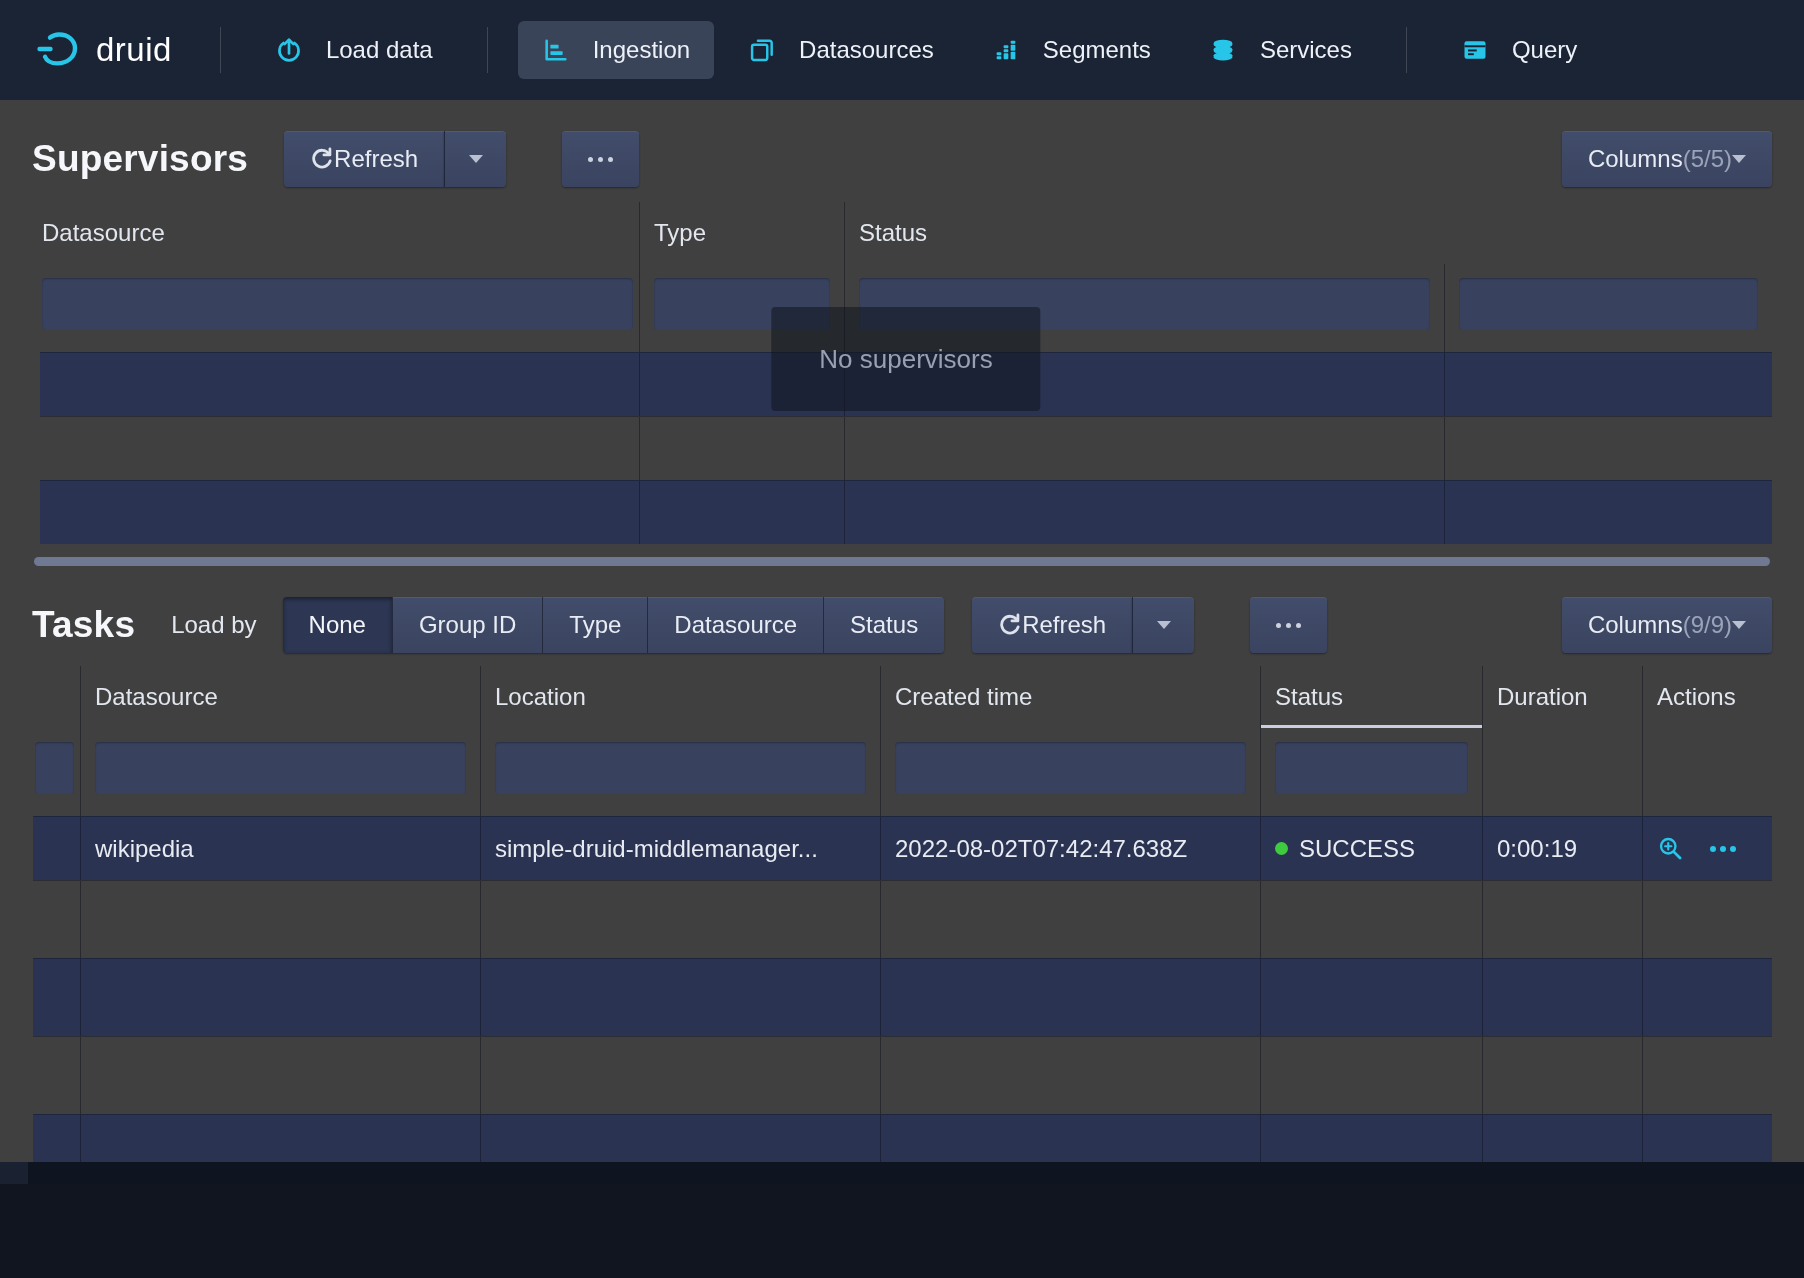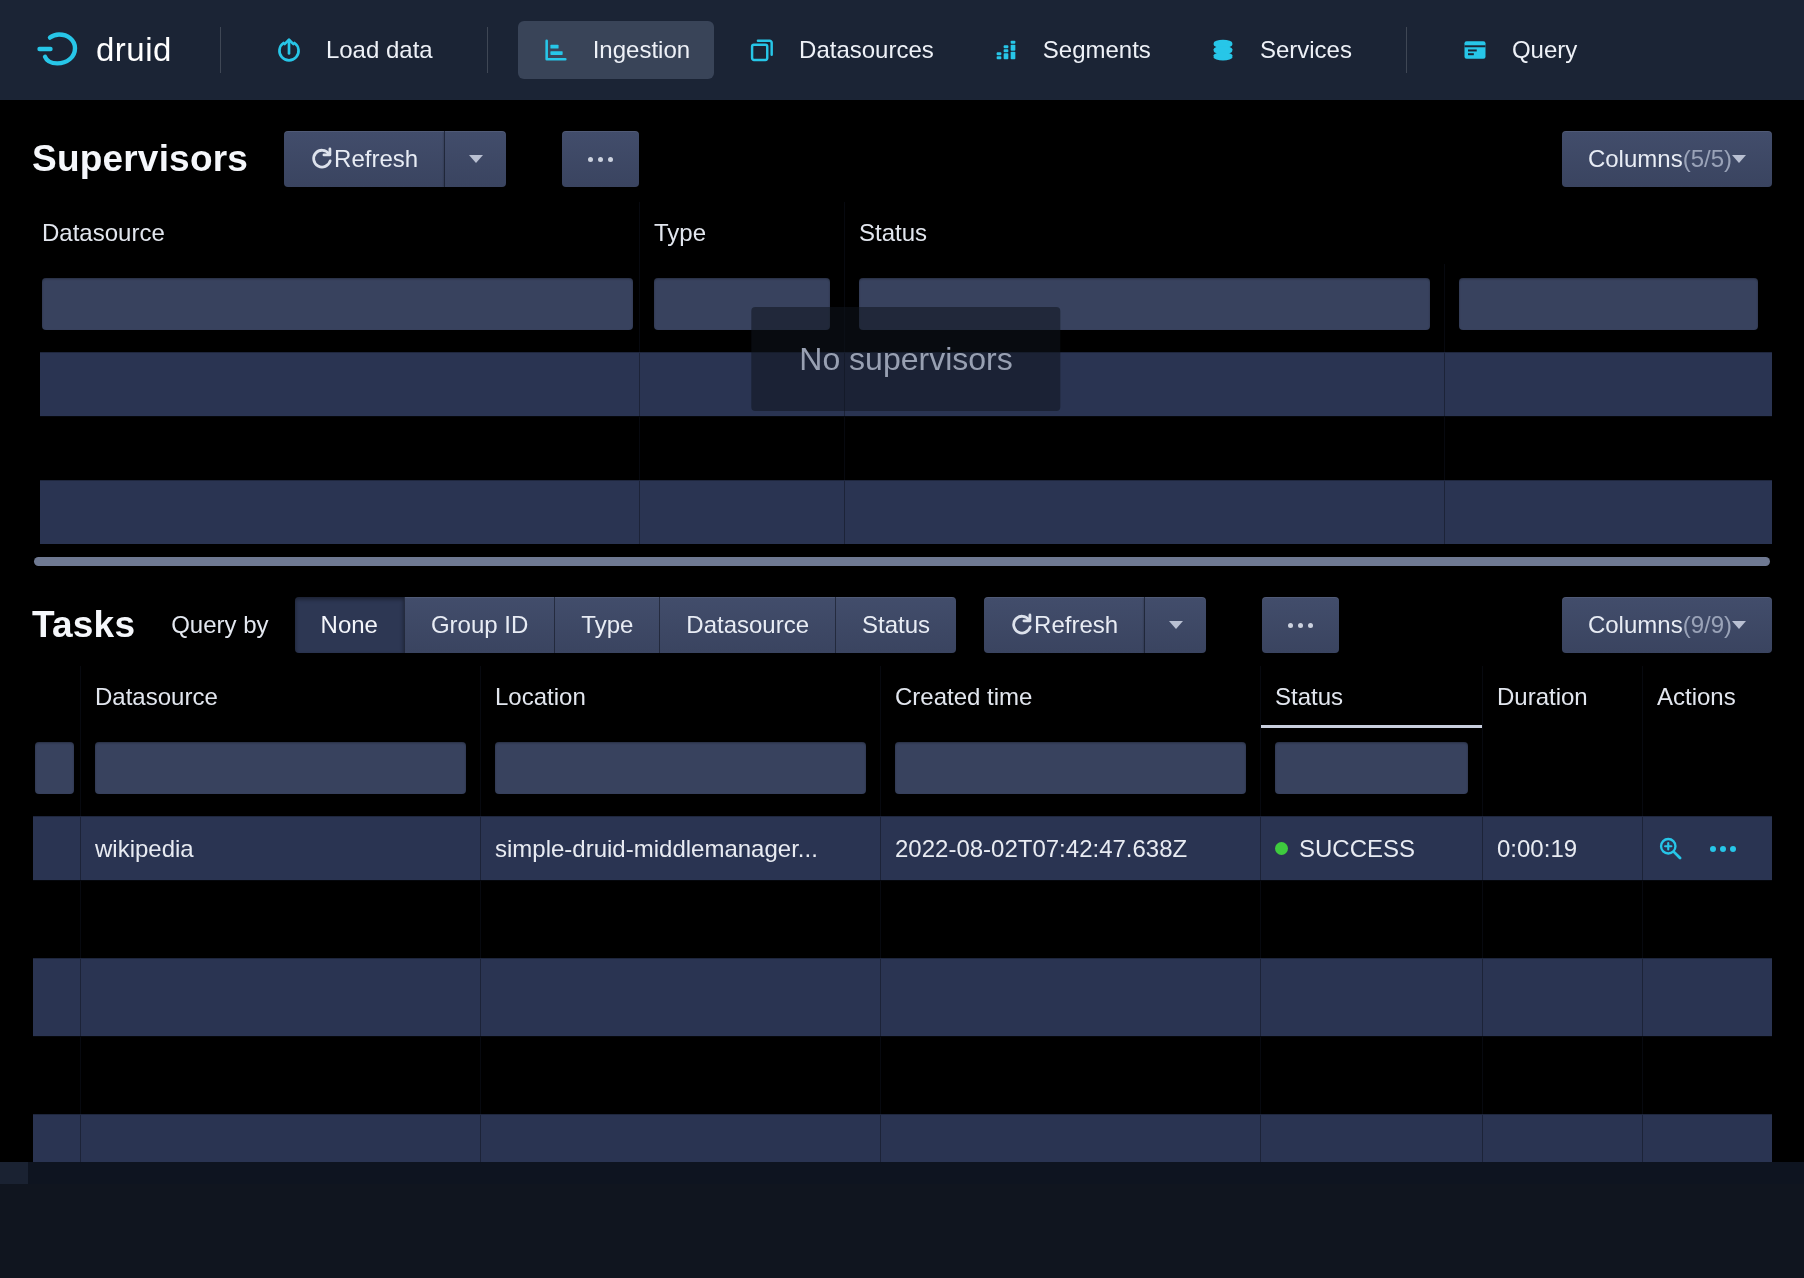--- a/index.html
+++ b/index.html
@@ -1,20 +1,20 @@
 <!DOCTYPE html>
 <html><head>
 <meta charset="utf-8">
 <style>
   * { margin:0; padding:0; box-sizing:border-box; }
   html,body { background:#10151f; }
   body { font-family:"Liberation Sans", sans-serif; }
   .app {
     position:relative; width:1804px; height:1184px; overflow:hidden;
-    background:#000000; color:#e9ecf4;
+    background:#404040; color:#e9ecf4;
   }
 
   
   .navbar {
     height:100px; background:#1b2435; display:flex; align-items:center;
     padding:0 36px; gap:10px;
   }
   .logo { display:flex; align-items:center; gap:14px; cursor:pointer; margin-right:18px; }
   .logo-text { font-size:33px; color:#ffffff; font-weight:400; letter-spacing:0.5px; }
   .nav-divider { width:1px; height:46px; background:rgba(255,255,255,0.16); margin:0 20px; }
@@ -86,21 +86,21 @@
   .row { border-top:1px solid rgba(13,18,30,0.4); }
   .row .cell { font-size:24px; color:#e8ebf2; white-space:nowrap; text-overflow:ellipsis; }
   .row.alt { background:#2a3452; }
   .row-h64 { height:64px; }
   .row-h78 { height:78px; }
 
   .empty-overlay {
     position:absolute; top:105px; left:50%; transform:translateX(-50%);
     height:104px; padding:2px 48px; display:flex; align-items:center; justify-content:flex-end;
     background:rgba(15,20,30,0.55); border-radius:4px;
-    font-size:32px; color:#98a0b2; white-space:nowrap;
+    font-size:26px; color:#98a0b2; white-space:nowrap;
   }
 
   .hscrollbar { height:9px; border-radius:5px; background:#6f7992; margin:13px 34px 0 34px; }
 
   .status-dot { width:13px; height:13px; border-radius:50%; background:#3ecb3e;
     display:inline-block; margin-right:11px; flex:0 0 auto; }
 
   .actions-cell { gap:26px; }
   .action-more { display:inline-flex; gap:4px; align-items:center; cursor:pointer; }
   .action-more i { width:6px; height:6px; border-radius:50%; background:#27c6e8; }
@@ -294,21 +294,21 @@
         <span>No supervisors</span>
       </div>
     </div>
 
     <div class="hscrollbar"></div>
   </section>
 
   <section class="tasks-section">
     <div class="toolbar">
       <h1 class="page-title">Tasks</h1>
-      <span class="groupby-label">Query by</span>
+      <span class="groupby-label">Load by</span>
 
       <div class="btn-group gap28">
         <button class="btn active">None</button>
         <button class="btn">Group ID</button>
         <button class="btn">Type</button>
         <button class="btn">Datasource</button>
         <button class="btn">Status</button>
       </div>
 
       <div class="split">

